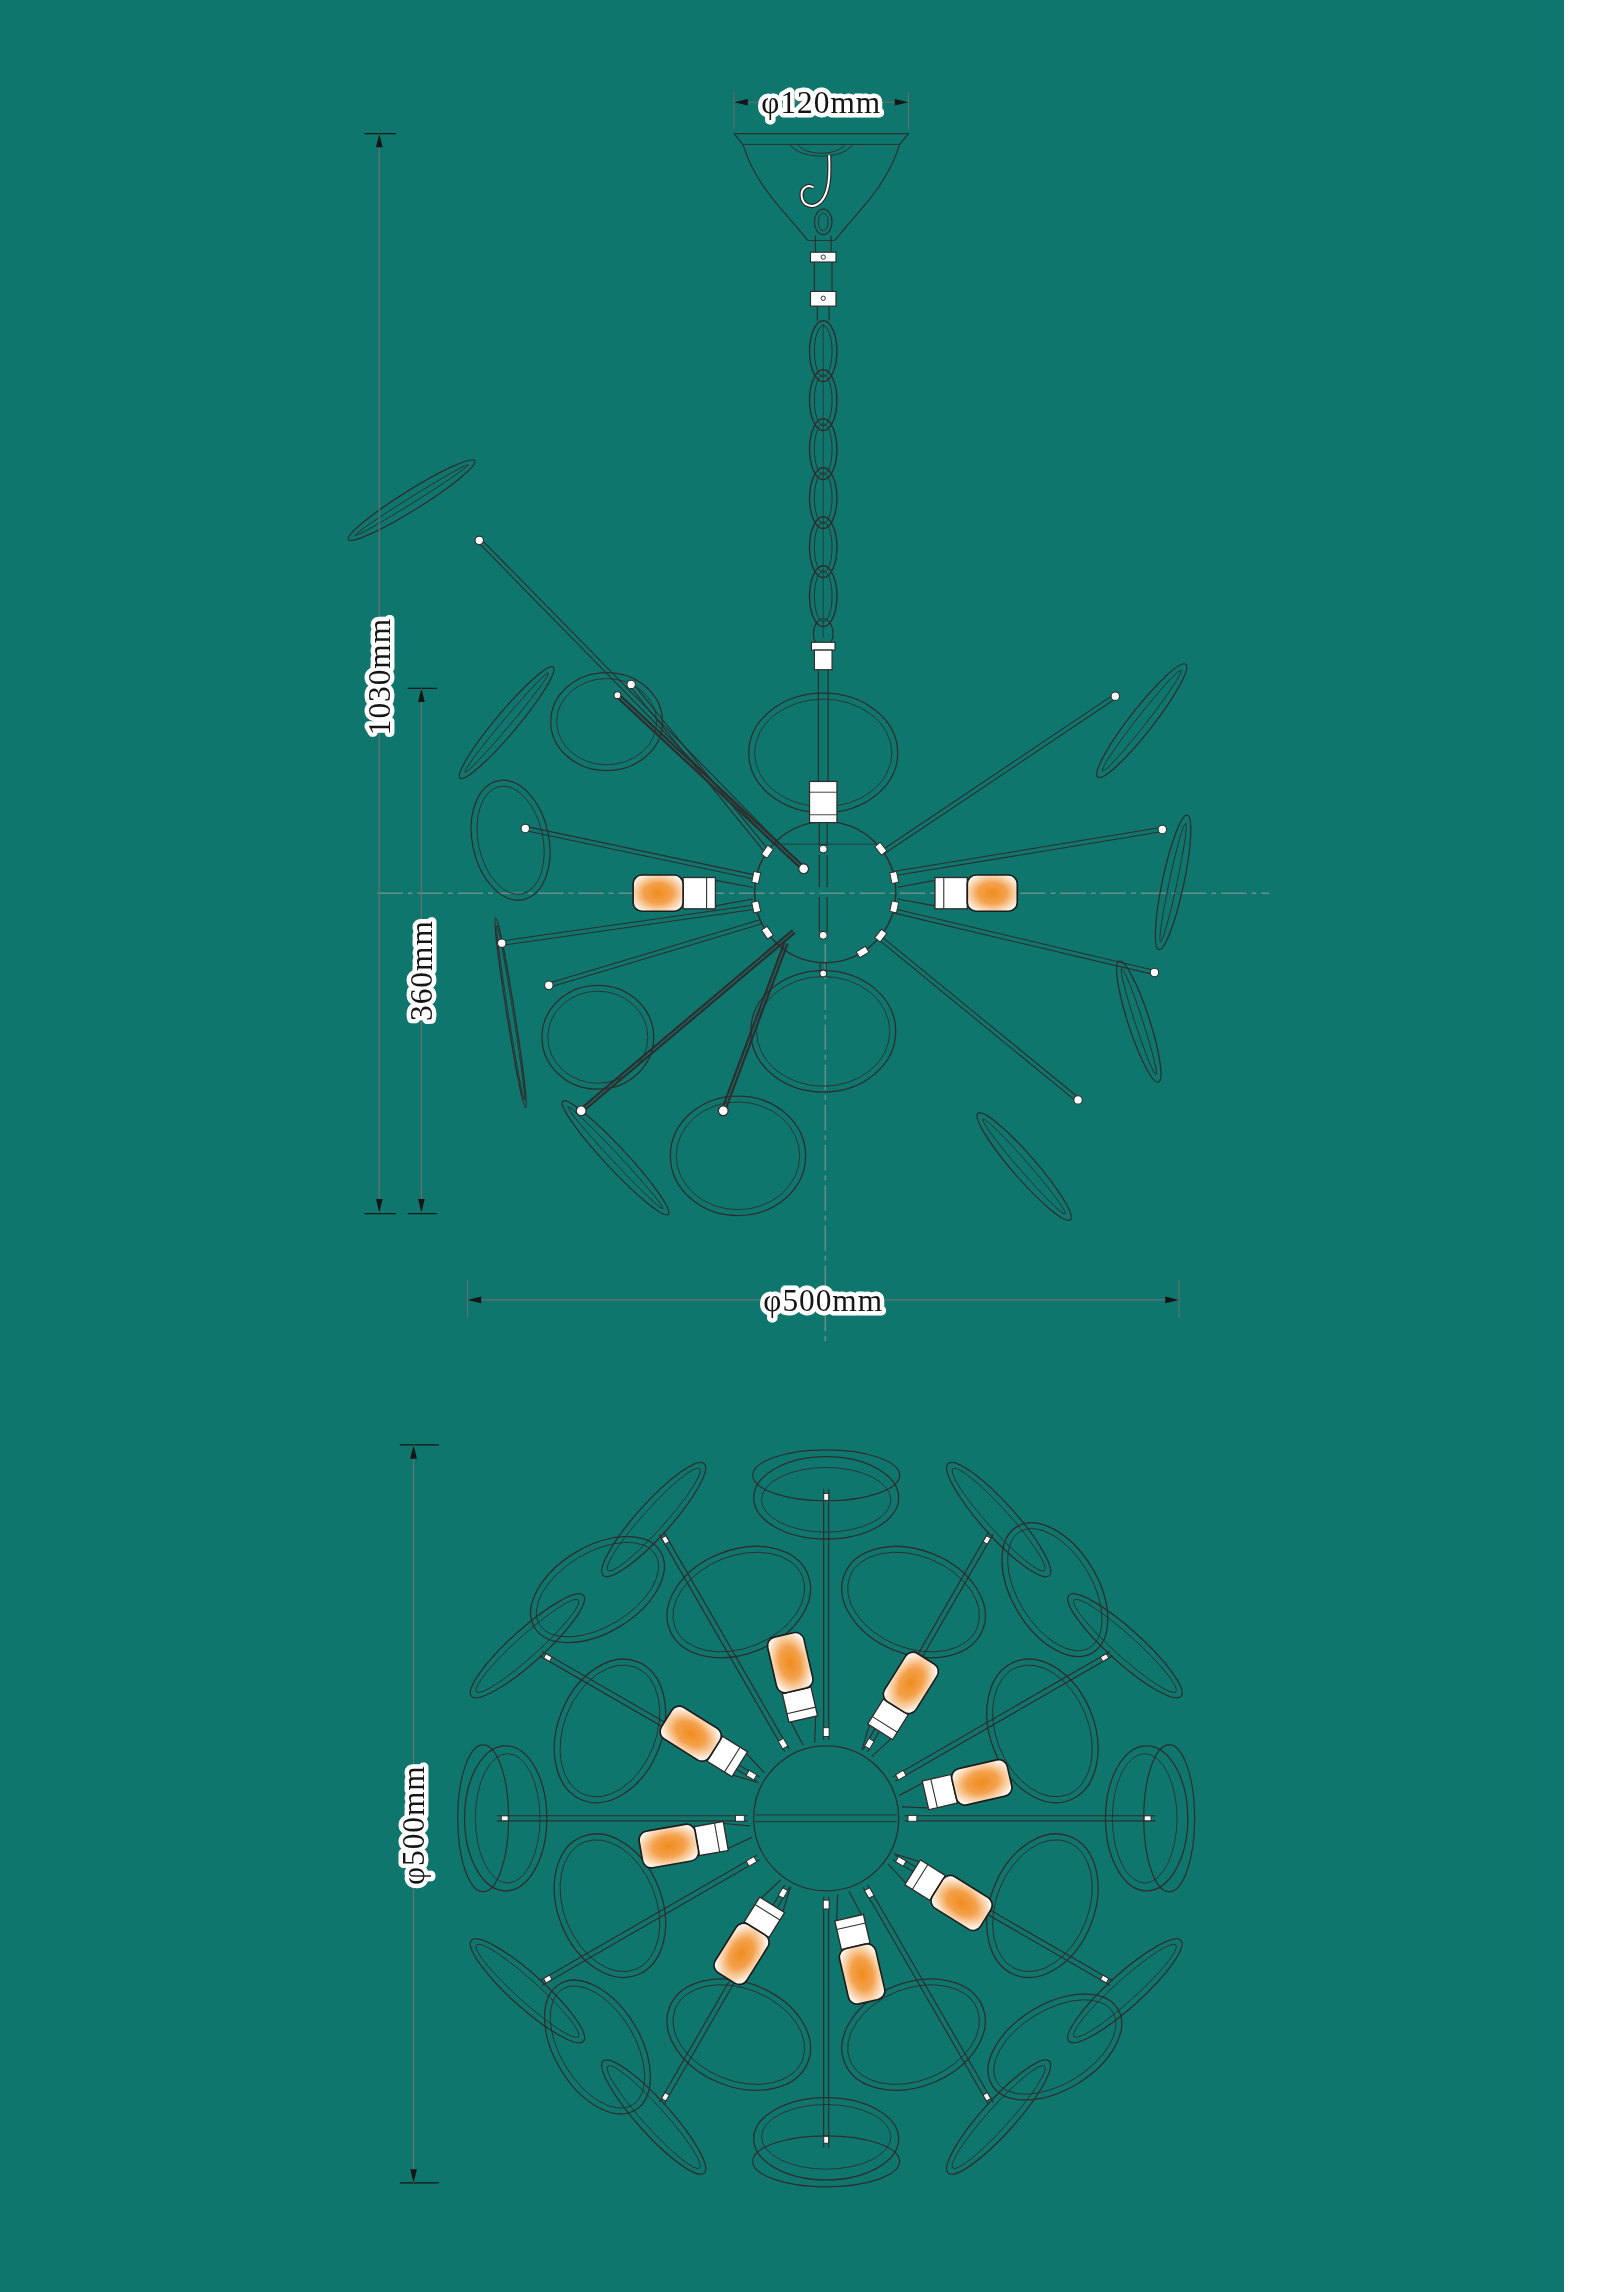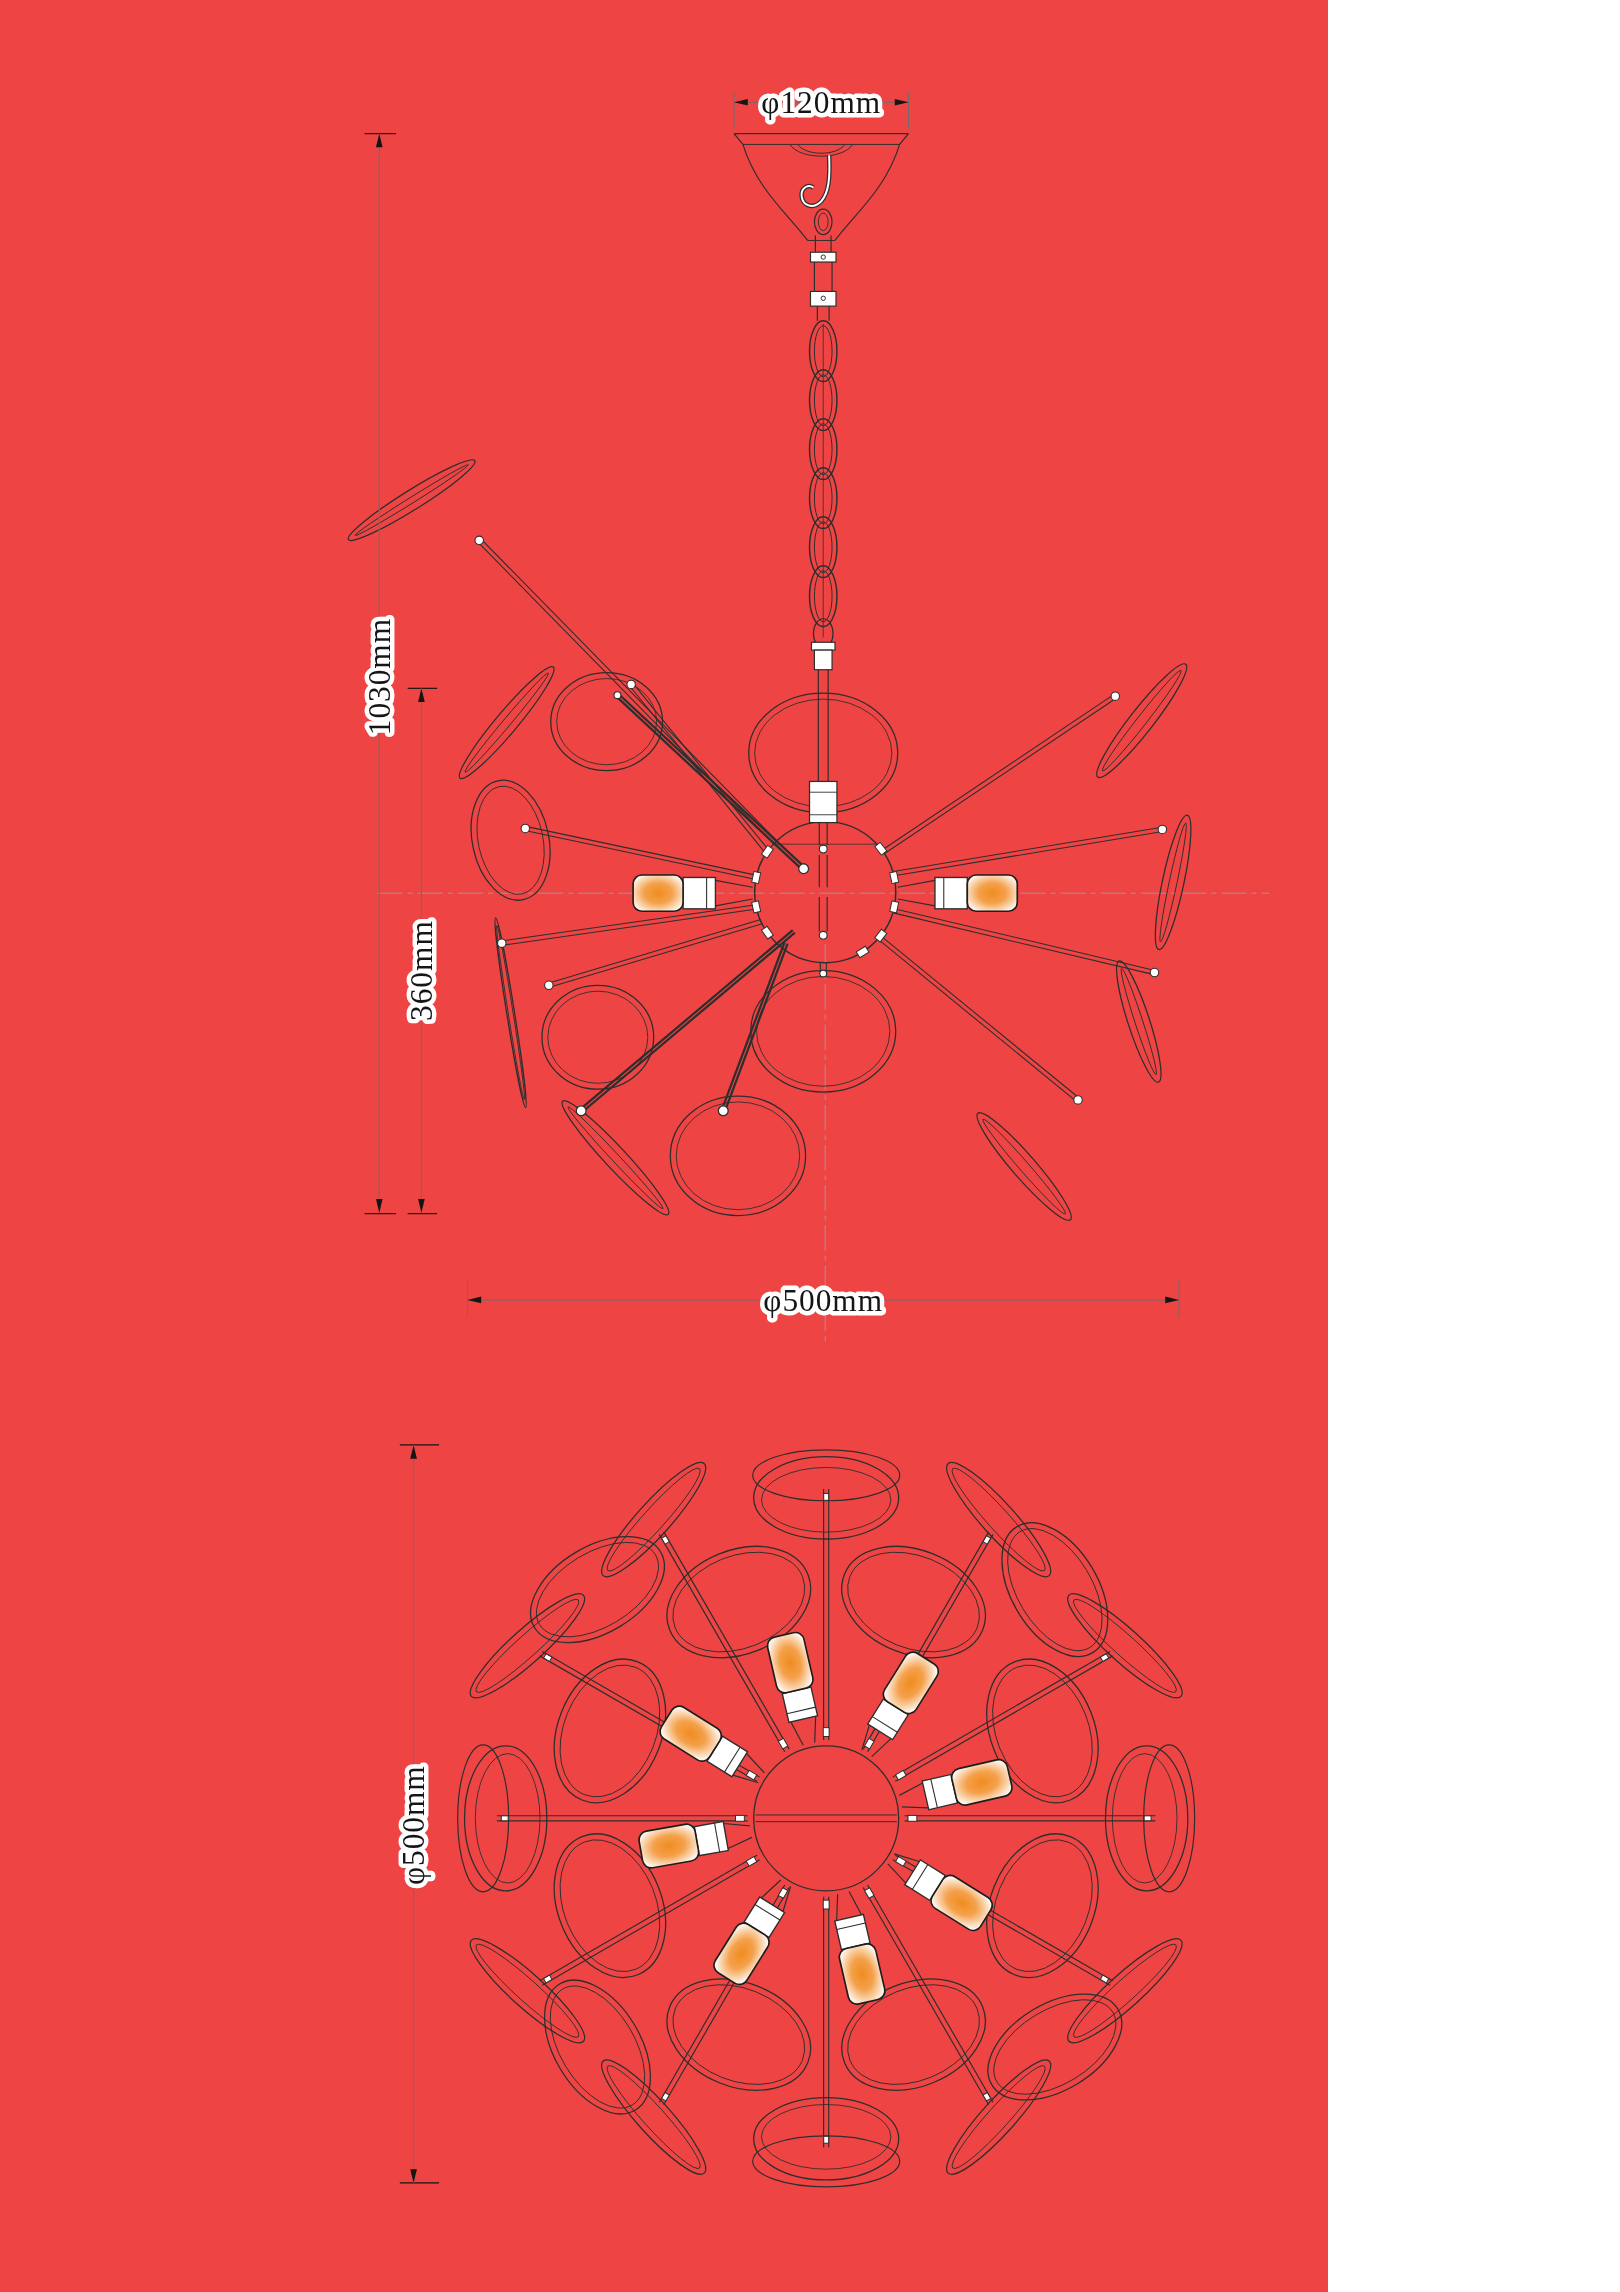--- a/index.html
+++ b/index.html
@@ -1,16 +1,16 @@
 <!DOCTYPE html>
 <html><head>
 <meta charset="utf-8">
 <style>
   html,body{margin:0;padding:0;background:#fff;}
-  .canvas{position:relative;width:1328px;height:2293px;background:#ef4444;overflow:hidden;}
+  .canvas{position:relative;width:1564px;height:2293px;background:#0f766e;overflow:hidden;}
   svg{display:block;}
   .dim{font-family:"Liberation Serif",serif;font-size:32px;fill:#151515;
        paint-order:stroke;stroke:#ffffff;stroke-width:9px;stroke-linejoin:round;letter-spacing:1px;}
 </style>
 </head>
 <body>
 
 <div class="canvas">
   <svg id="tech" width="1620" height="2293" viewBox="0 0 1653 2339">
     <defs>

